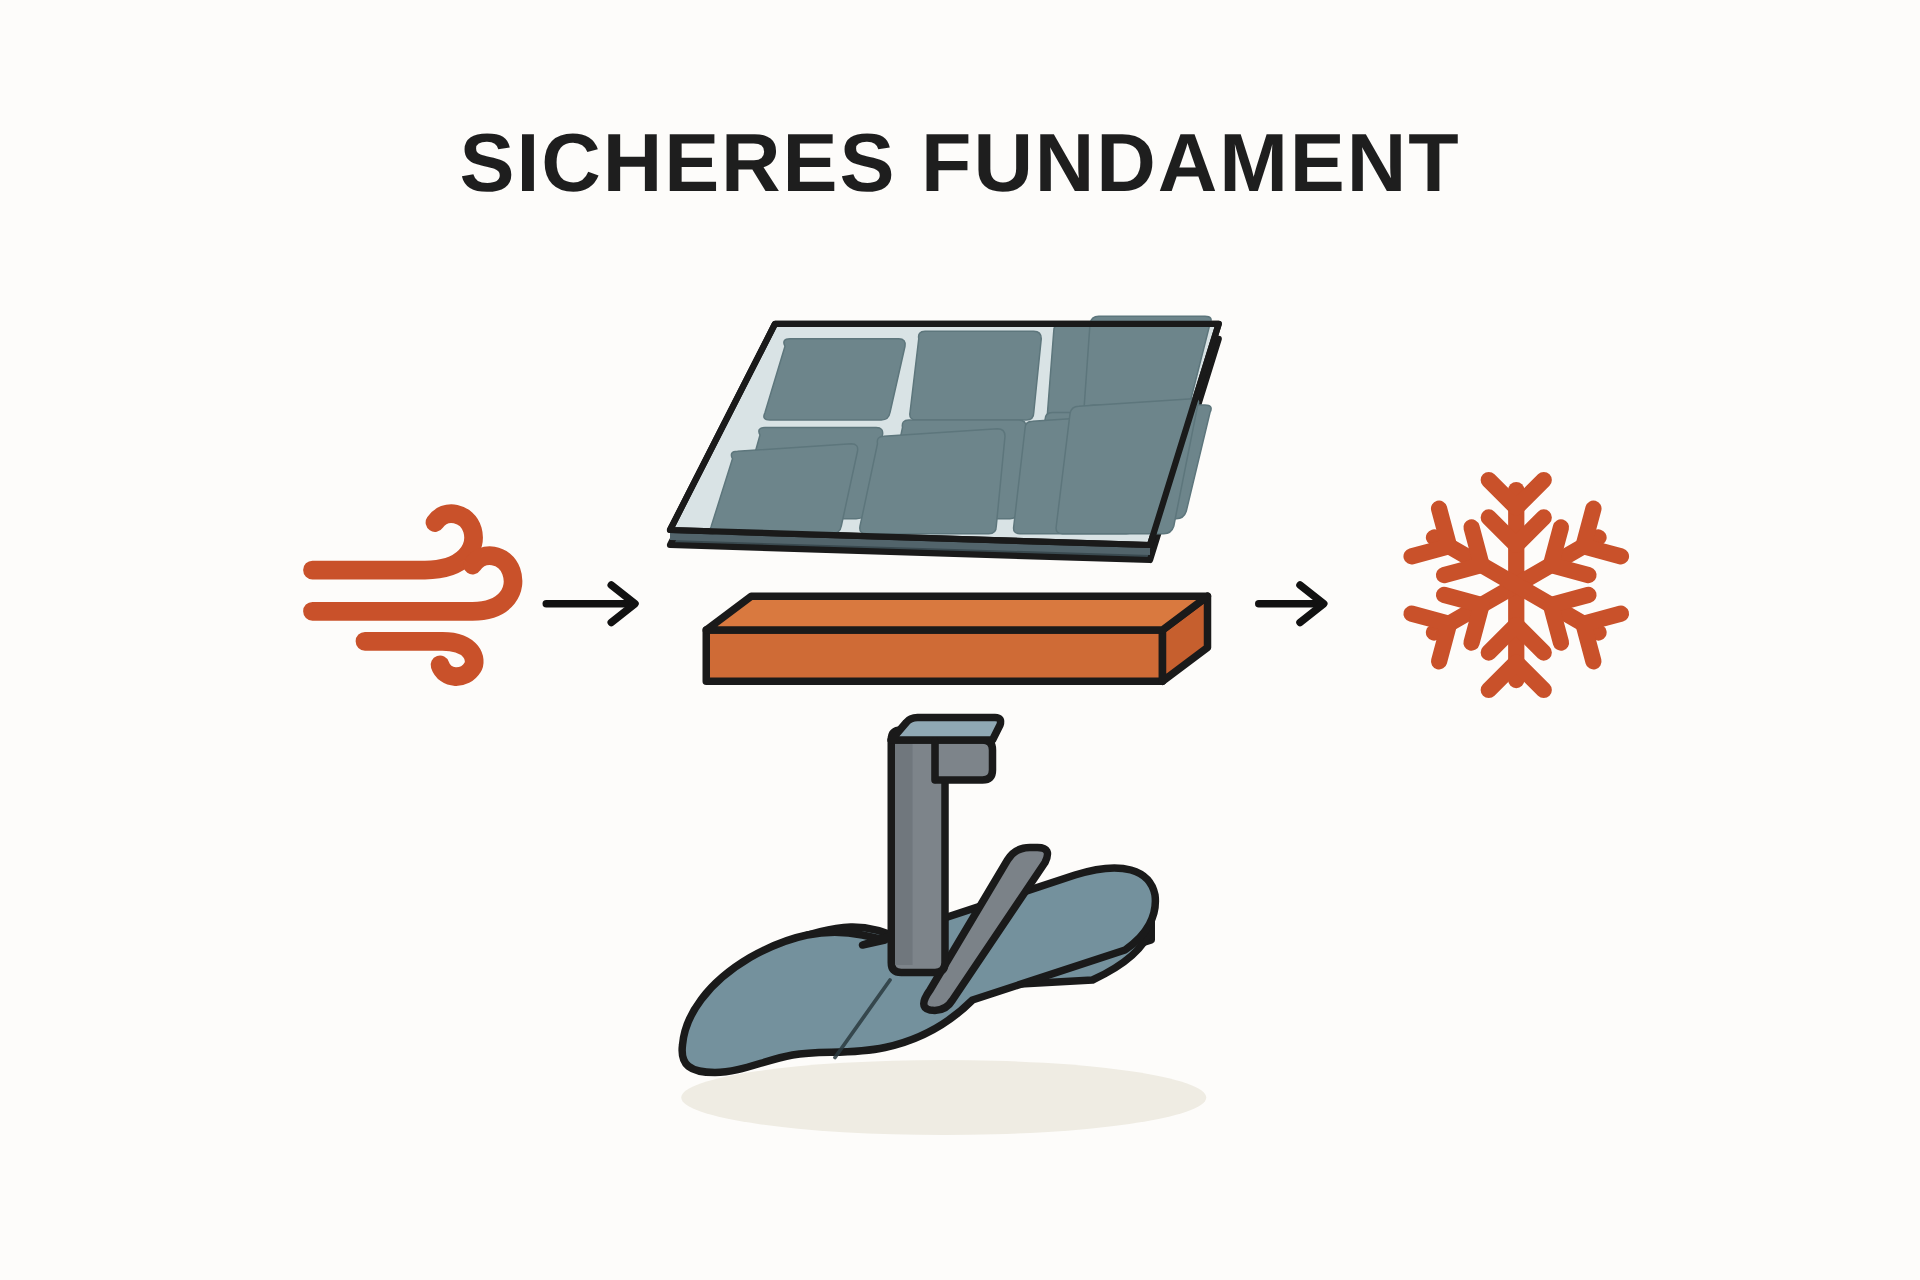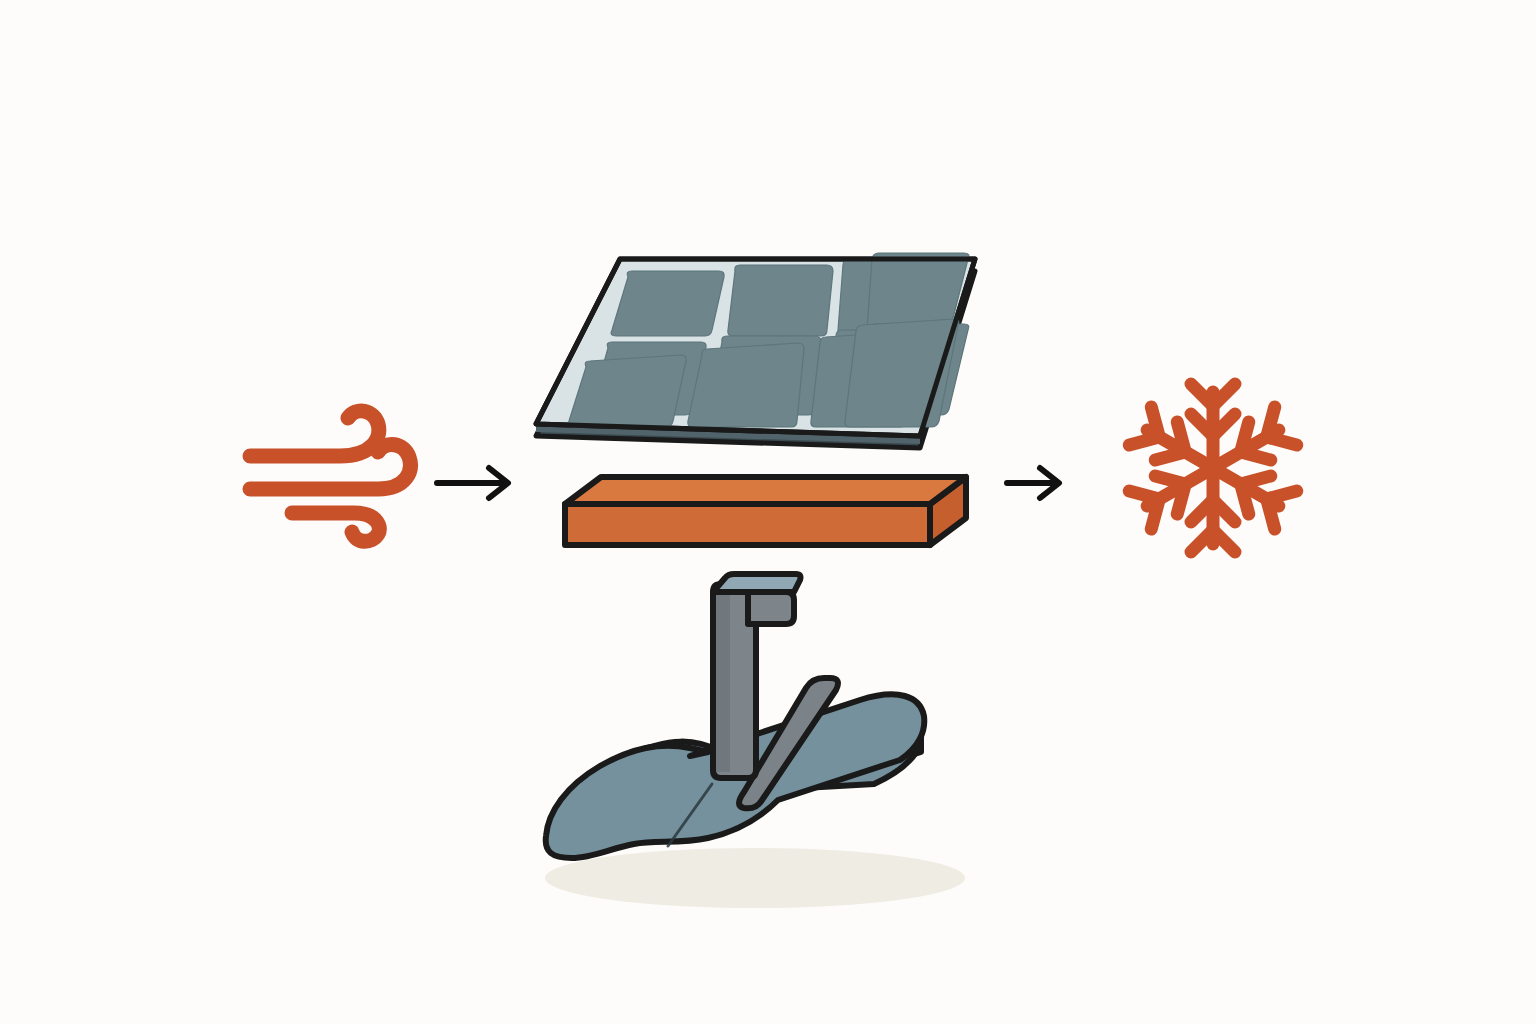--- a/index.html
+++ b/index.html
@@ -37,20 +37,21 @@
     top: 0;
     left: 0;
   }
   .nosel { user-select: none; }
 </style>
 </head>
 <body>
 
 <div id="canvas" style="background: rgb(253, 252, 250);">
 
+  <div id="title" class="nosel" style="color: rgb(30, 30, 30);">SICHERES FUNDAMENT</div>
 
   <svg id="art" width="1536" height="1024" viewBox="0 0 1536 1024">
 
     <ellipse cx="755" cy="878" rx="210" ry="30" fill="#efece3"></ellipse>
 
     <g>
 
       <path d="M536,424 L620,259 L975,259 L920,436 Z" transform="translate(0,12)" fill="#3a4a50" stroke="#1a1a1a" stroke-width="5" stroke-linejoin="round"></path>
       <path d="M536,424 L920,436 L920,444 L536,432 Z" fill="#52646b" stroke="none"></path>
 

